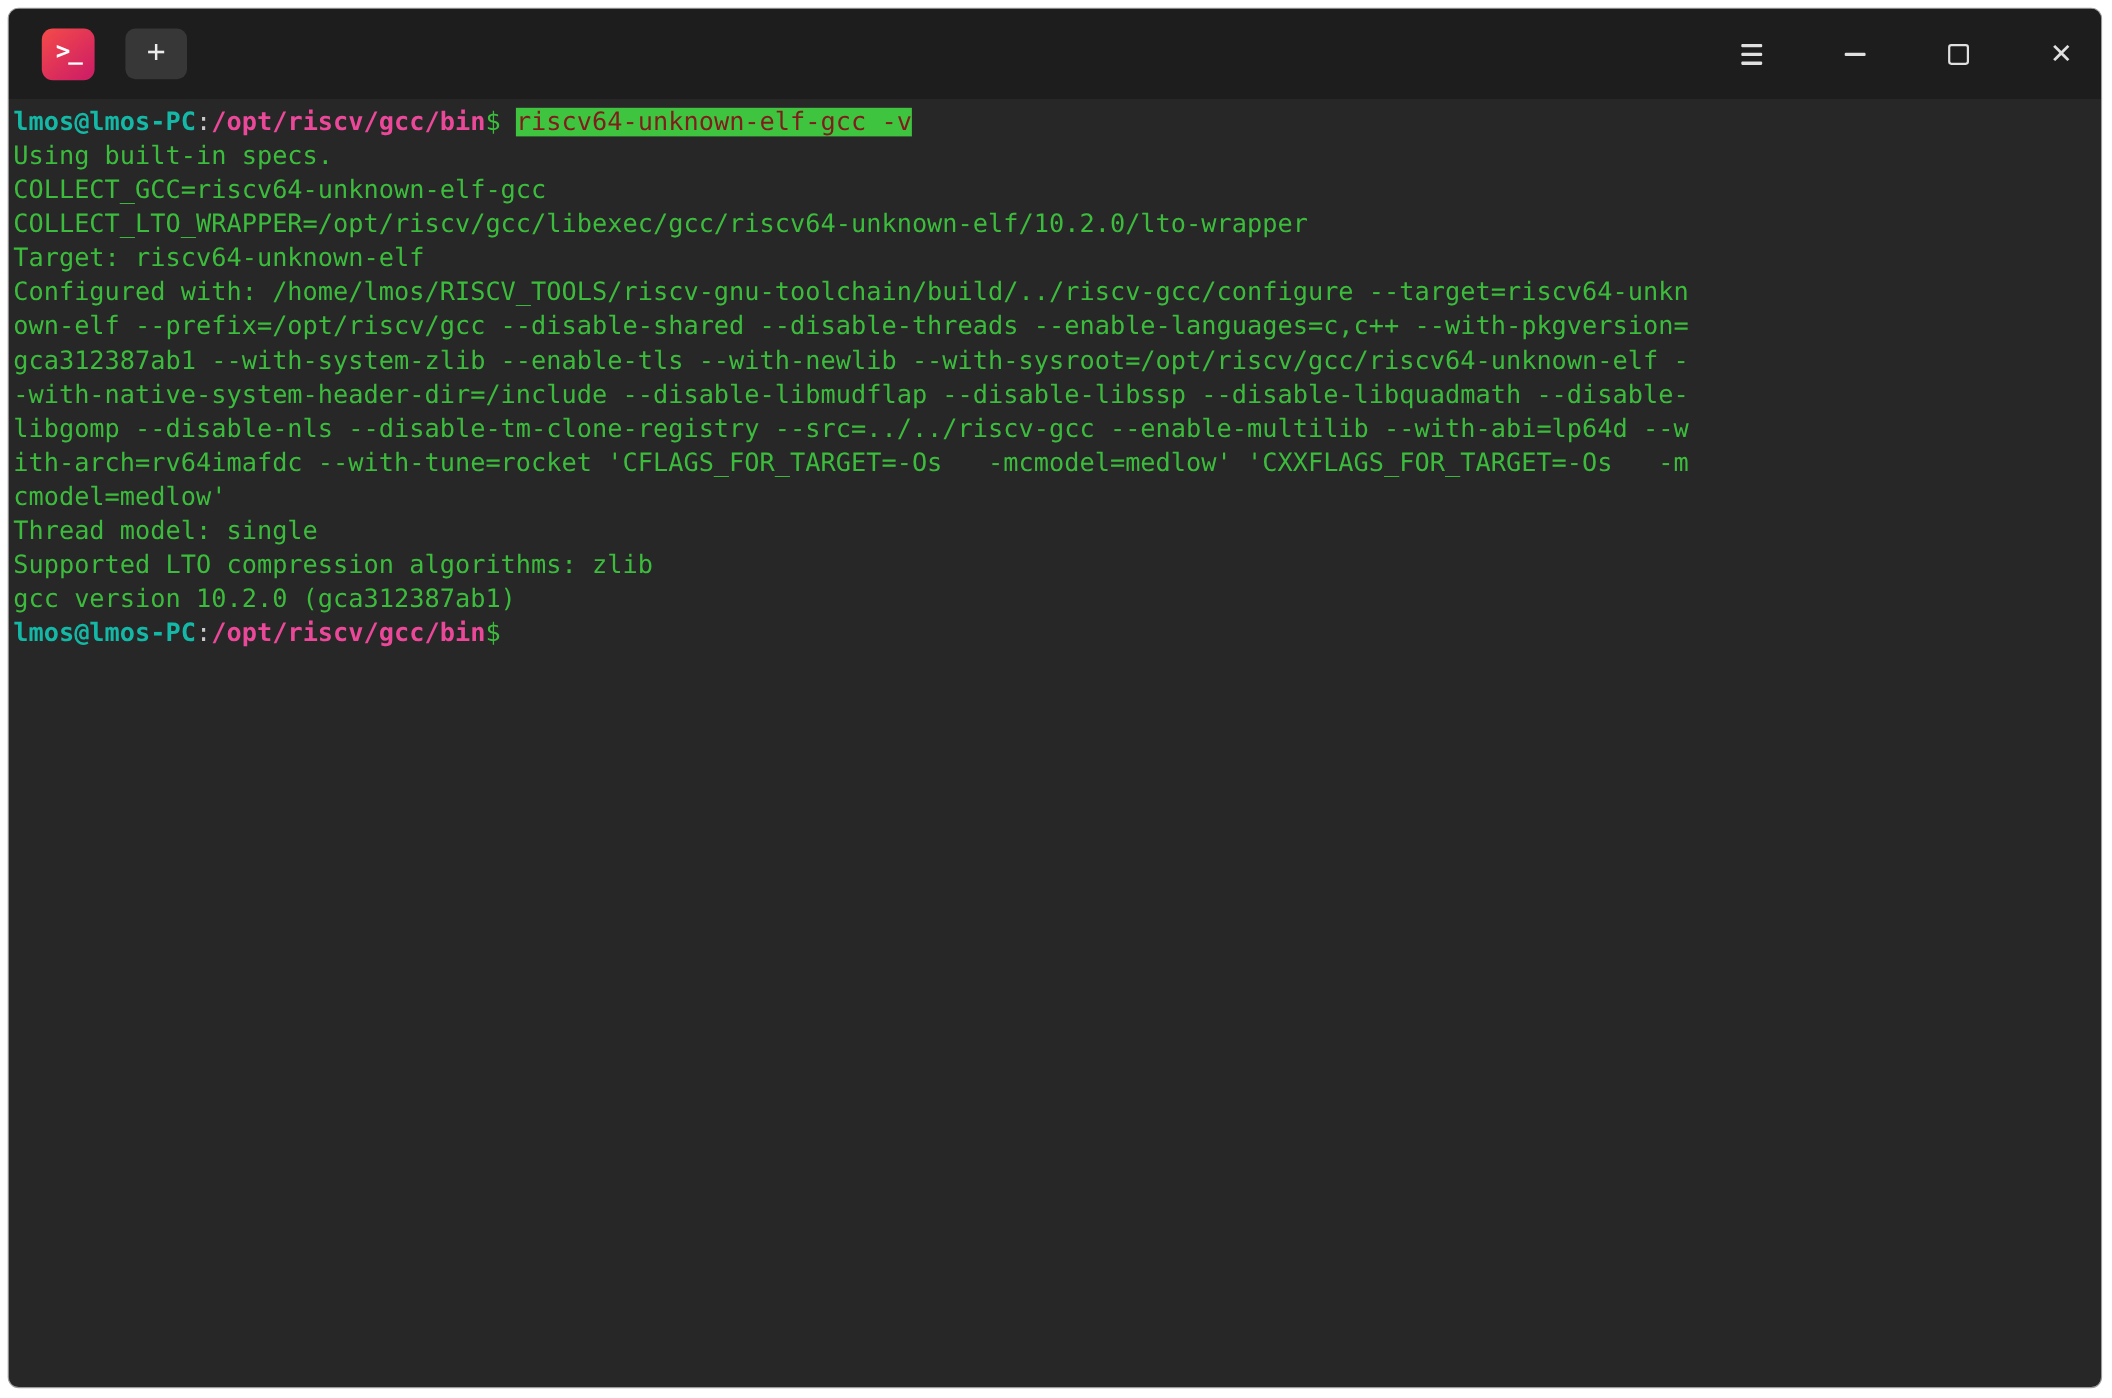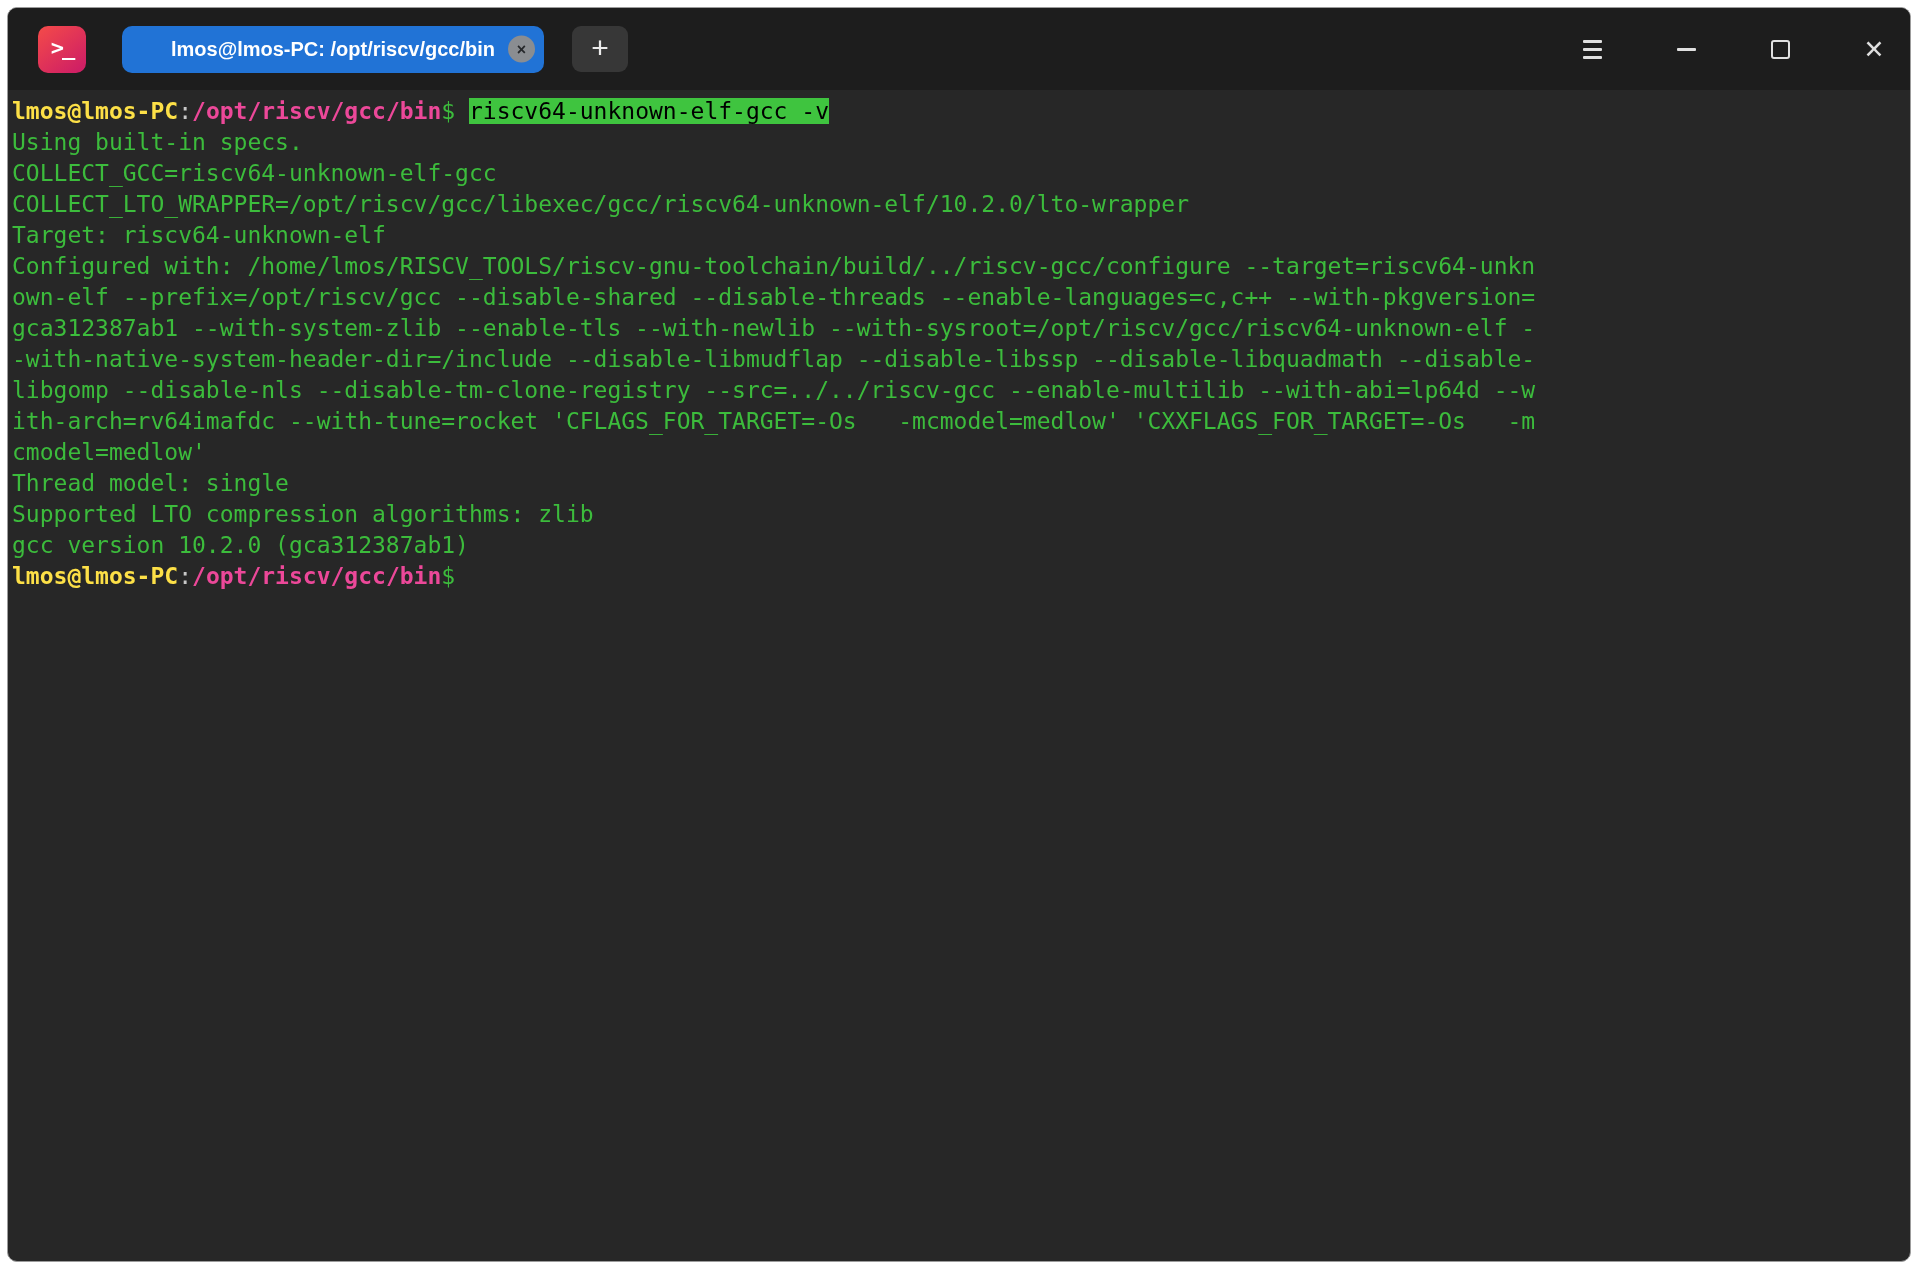--- a/index.html
+++ b/index.html
@@ -52,42 +52,36 @@
   .max-box { display:block; width:15px; height:15px; border:2px solid #e0e0e0; border-radius:3px; }
   .close-glyph { font-size:25px; font-weight:200; line-height:1; }
   .terminal {
     padding:6px 4px 0 4px;
     font-family:"DejaVu Sans Mono", monospace;
     font-size:23px; line-height:31px; white-space:pre;
     color:#3cbc3c; cursor:text;
   }
   .term-line { height:31px; }
   .c-fg    { color:#3cbc3c; }
-  .c-user  { color:#fde047; font-weight:bold; }
+  .c-user  { color:#14b8a6; font-weight:bold; }
   .c-path  { color:#ec4899; font-weight:bold; }
   .c-white { color:#c8c8c8; }
-  .c-sel   { background:#3fc43f; color:#000000; }
+  .c-sel   { background:#3fc43f; color:#7f1d1d; }
 </style>
 </head>
 <body>
 
 <div class="window">
 
   <div class="titlebar">
 
     <div class="app-icon">
       <span class="glyph">&gt;_</span>
     </div>
 
-    <div class="tab">
-      <span class="tab-title">lmos@lmos-PC: /opt/riscv/gcc/bin</span>
-      <span class="tab-close">
-        <span>×</span>
-      </span>
-    </div>
 
     <div class="new-tab">
       <span>+</span>
     </div>
 
     <div class="controls">
       <div class="ctrl">
         <span class="menu-lines">
             <i></i>
             <i></i>

